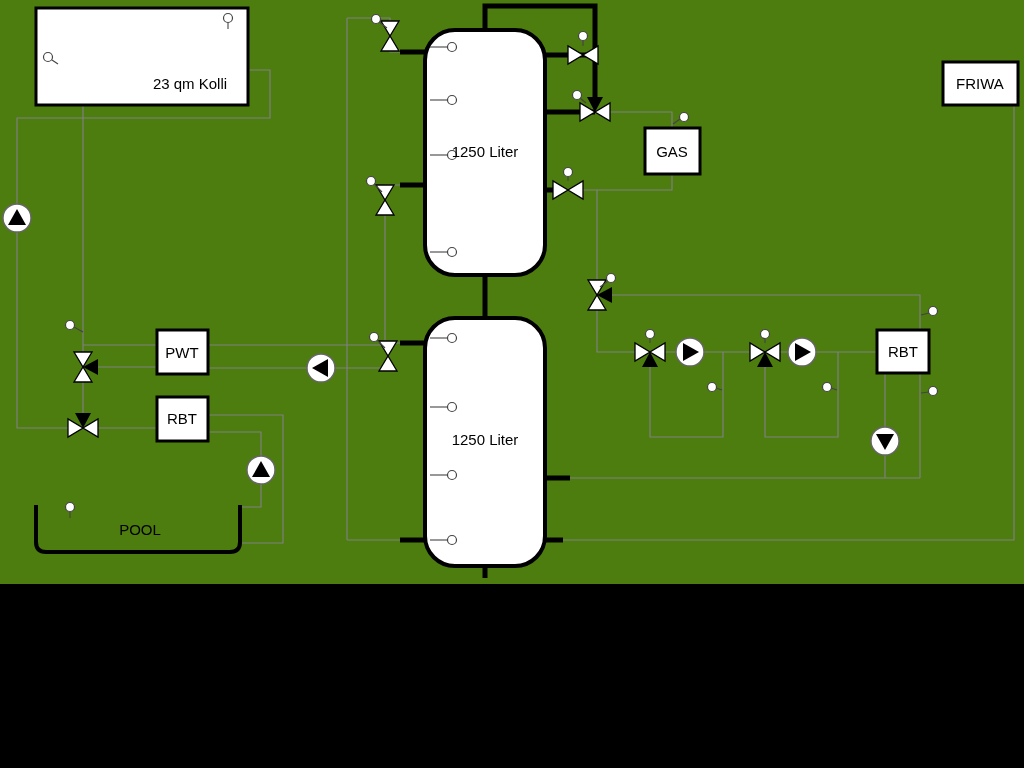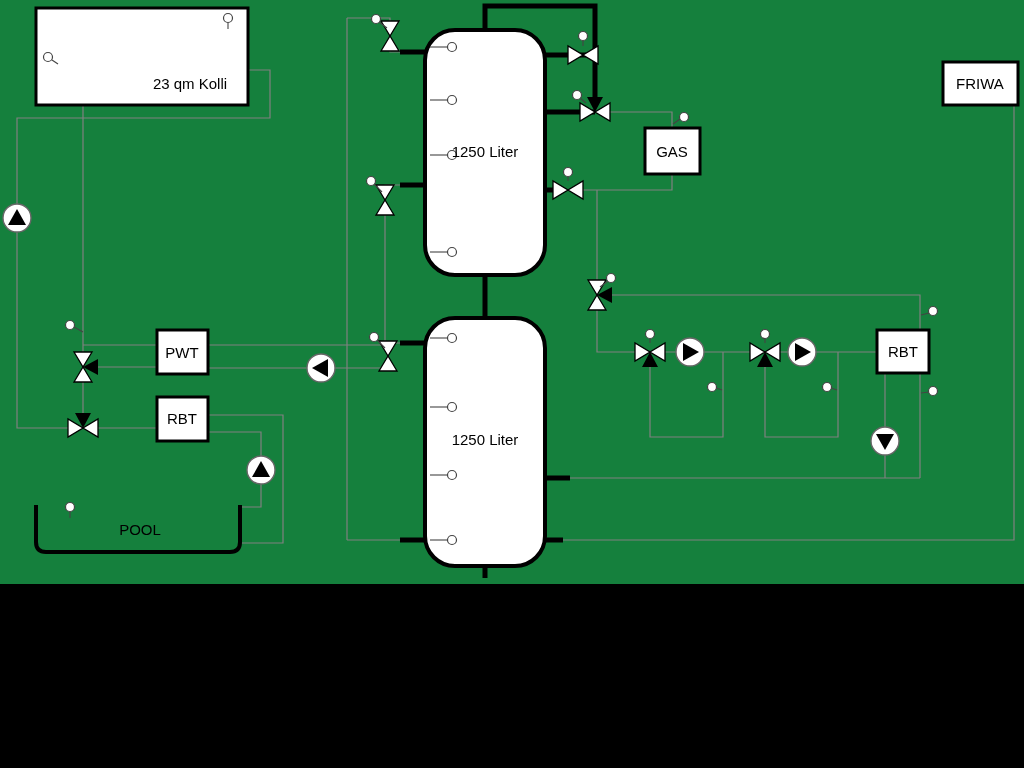--- a/index.html
+++ b/index.html
@@ -1,16 +1,16 @@
 <!DOCTYPE html>
 <html><head>
 <meta charset="utf-8">
 <style>
   html,body{margin:0;padding:0;background:#000;}
-  .stage{width:1024px;height:768px;background:#15803d;position:relative;overflow:hidden;}
+  .stage{width:1024px;height:768px;background:#4d7c0f;position:relative;overflow:hidden;}
   svg{display:block;}
   text{font-family:"Liberation Sans","DejaVu Sans",sans-serif;font-size:15px;fill:#000;}
   .boxlabel{font-size:15px;}
 </style>
 </head>
 <body>
 
 <div class="stage">
 <svg width="1024" height="768" viewBox="0 0 1024 768">
   <defs>

